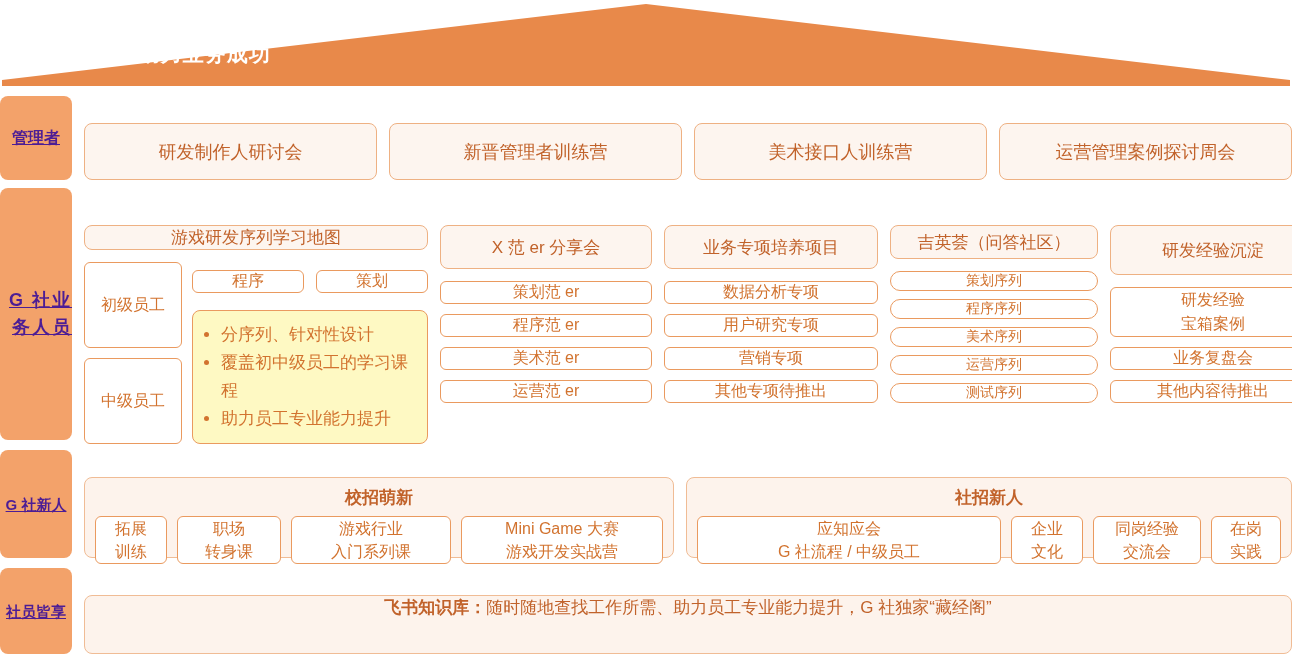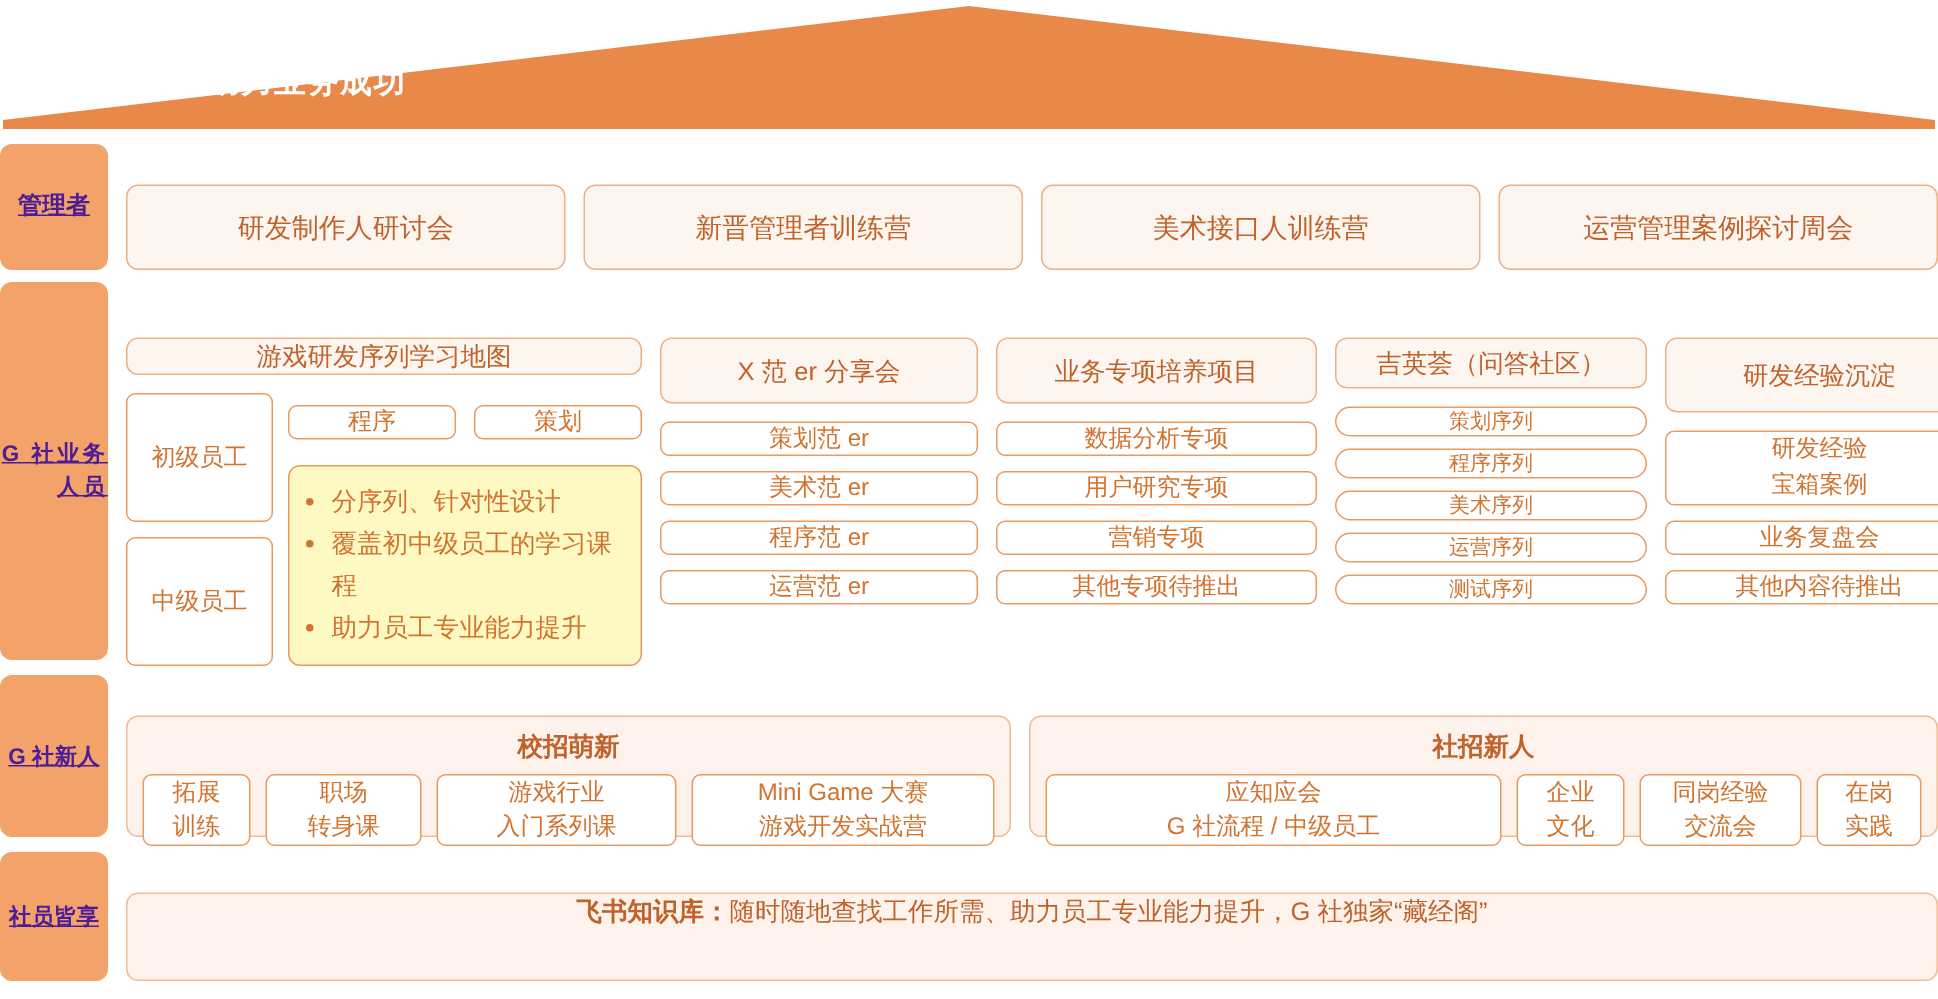--- a/index.html
+++ b/index.html
@@ -55,21 +55,21 @@
   }
   .pill.small{font-size:14px;border-radius:14px;}
 
   
   #row1{left:0;top:96px;width:1292px;height:84px;}
   #row1 .rowbody{gap:12px;}
   #row1 .card{flex:1;font-size:18px;}
 
   
   #row2{left:0;top:188px;width:1292px;height:252px;}
-  #row2 .rowlabel{font-size:15px;line-height:1.5;letter-spacing:2px;}
+  #row2 .rowlabel{font-size:18px;line-height:1.5;letter-spacing:2px;}
   #row2 .rowbody{flex-direction:column;}
   .r2bot{display:flex;gap:12px;height:178px;margin-top:10px;}
 
   .col-map{width:344px;display:flex;flex-direction:column;}
   .maphead{height:62px;}
   .mapbody{display:flex;gap:10px;margin-top:12px;flex:1;}
   .levels{width:98px;display:flex;flex-direction:column;gap:10px;}
   .levels .pill{flex:1;}
   .seqwrap{flex:1;display:flex;flex-direction:column;gap:10px;}
   .seqhead{display:flex;gap:12px;height:38px;align-items:center;}
@@ -164,22 +164,22 @@
                 </ul>
               </div>
             </div>
           </div>
         </div>
 
         <div class="col-fan">
           <div class="card maphead">X 范 er 分享会</div>
           <div class="stack">
             <div class="pill">策划范 er</div>
+            <div class="pill">程序范 er</div>
             <div class="pill">美术范 er</div>
-            <div class="pill">程序范 er</div>
             <div class="pill">运营范 er</div>
           </div>
         </div>
 
         <div class="col-spec">
           <div class="card maphead">业务专项培养项目</div>
           <div class="stack">
             <div class="pill">数据分析专项</div>
             <div class="pill">用户研究专项</div>
             <div class="pill">营销专项</div>

